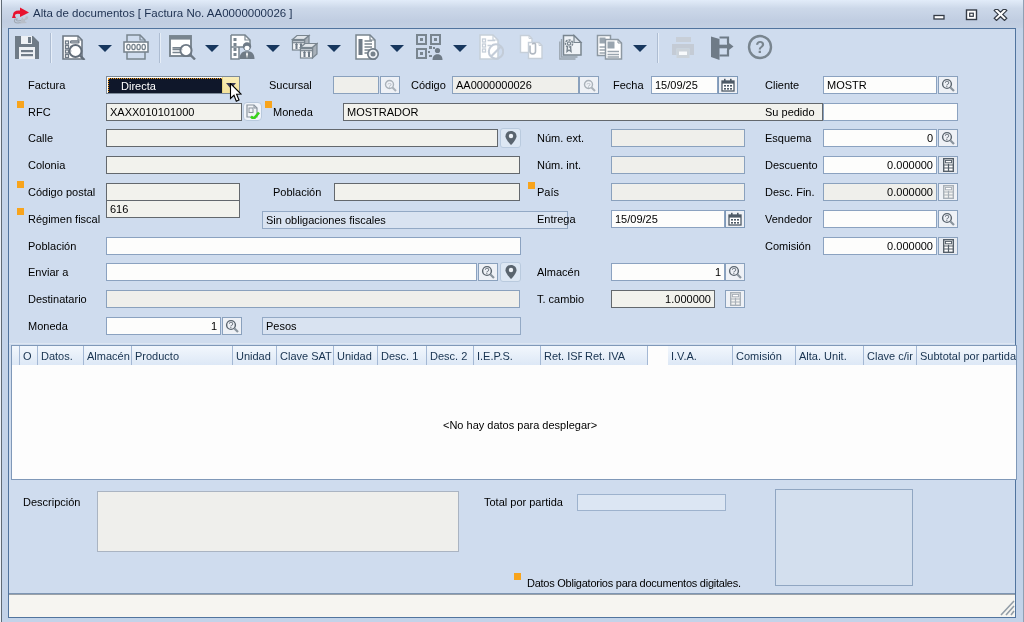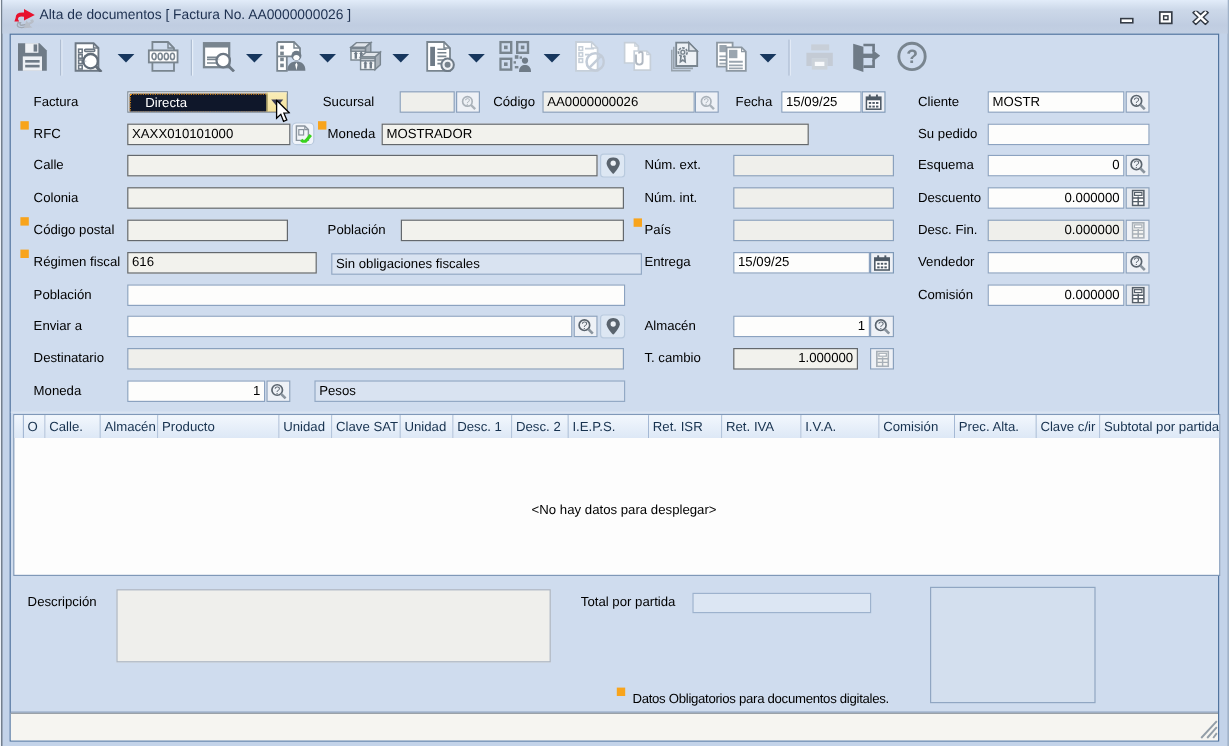--- a/index.html
+++ b/index.html
@@ -277,21 +277,21 @@
 <div class="ab" style="left:243px;top:102px;width:19px;height:19px;border:1px solid #b9c9dd;border-radius:4px;background:#f0f4fa;display:flex;align-items:center;justify-content:center">
       <svg width="15" height="15" viewBox="0 0 15 15">
         <path d="M2 1 L9 1 L12 4 L12 13 L2 13 Z" fill="#f2f5f9" stroke="#8a949e" stroke-width="1.2"></path>
         <path d="M9 1 L9 4 L12 4" fill="none" stroke="#8a949e" stroke-width="1"></path>
         <rect x="4" y="4" width="4" height="4.5" fill="none" stroke="#8a949e"></rect>
         <path d="M6 12.5 L8.6 15 L14 8.5" stroke="#38d41c" stroke-width="2.6" fill="none"></path>
       </svg>
     </div>
 <div class="mark" style="left:265px;top:101px"></div>
 <div class="lbl" style="left:273px;top:103px">Moneda</div>
-<div class="f fc" style="left:318px;top:103px;width:356px">MOSTRADOR</div>
+<div class="f fc" style="left:343px;top:103px;width:480px">MOSTRADOR</div>
 <div class="lbl" style="left:765px;top:103px">Su pedido</div>
 <div class="f" style="left:823px;top:103px;width:135px"></div>
 
 <div class="lbl" style="left:28px;top:129px">Calle</div>
 <div class="f fc" style="left:106px;top:129px;width:392px"></div>
 <div class="ab" style="left:500px;top:128px;width:21px;height:20px;border:1px solid #b9cade;border-radius:3px;background:#dde7f3;display:flex;align-items:center;justify-content:center">
       <svg width="12" height="14" viewBox="0 0 12 14">
         <path d="M6 0 C2.7 0 0.5 2.3 0.5 5.2 C0.5 8.5 6 14 6 14 C6 14 11.5 8.5 11.5 5.2 C11.5 2.3 9.3 0 6 0 Z" fill="#5a646e"></path>
         <circle cx="6" cy="5" r="2.2" fill="#eef2f7"></circle>
       </svg>
@@ -339,22 +339,22 @@
         <rect x="0.7" y="0.7" width="9.6" height="12.6" fill="#f4f4f2" stroke="#a8b0b8" stroke-width="1.4"></rect>
         <rect x="2.4" y="2.4" width="6.2" height="2.4" fill="#fff" stroke="#a8b0b8" stroke-width="1"></rect>
         <g stroke="#a8b0b8" stroke-width="1.2">
           <path d="M1 7 L10 7 M1 10 L10 10 M5.5 5.8 L5.5 13"></path>
         </g>
       </svg>
     </div>
 
 <div class="mark" style="left:17px;top:208px"></div>
 <div class="lbl" style="left:28px;top:210px">Régimen fiscal</div>
-<div class="f fc" style="left:106px;top:210px;width:158px">616</div>
-<div class="fb" style="left:276px;top:211px;width:259px">Sin obligaciones fiscales</div>
+<div class="f fc" style="left:106px;top:200px;width:134px">616</div>
+<div class="fb" style="left:262px;top:211px;width:306px">Sin obligaciones fiscales</div>
 <div class="lbl" style="left:537px;top:210px">Entrega</div>
 <div class="f" style="left:611px;top:210px;width:114px">15/09/25</div>
 <div class="btn" style="left:725px;top:210px;border-color:#7e99b8">
       <svg width="14" height="14" viewBox="0 0 14 14">
         <rect x="1" y="3" width="12" height="10" fill="#fff" stroke="#4e5a66" stroke-width="1.3"></rect>
         <rect x="1" y="3" width="12" height="2.6" fill="#4e5a66"></rect>
         <rect x="3" y="0.8" width="1.6" height="3" fill="#4e5a66"></rect>
         <rect x="9" y="0.8" width="1.6" height="3" fill="#4e5a66"></rect>
         <g fill="#4e5a66">
           <rect x="3" y="7" width="2" height="1.6"></rect>
@@ -439,34 +439,34 @@
       </svg>
     </div>
 <div class="fb" style="left:262px;top:317px;width:259px">Pesos</div>
 </div>
 <div id="grid">
 <div class="ab" style="left:9px;top:343px;width:1006px;height:1px;background:#dde6f2"></div>
 <div class="ab" style="left:11px;top:345px;width:1006px;height:135px;border:1px solid #7f98b8;background:#fdfdfd"></div>
 <div class="ab" style="left:12px;top:346px;width:1004px;height:19px">
 <div class="hc" style="left:0px;width:8px"></div>
 <div class="hc" style="left:8px;width:18px">O</div>
-<div class="hc" style="left:26px;width:46px">Calle.</div>
+<div class="hc" style="left:26px;width:46px">Datos.</div>
 <div class="hc" style="left:72px;width:48px">Almacén</div>
 <div class="hc" style="left:120px;width:101px">Producto</div>
 <div class="hc" style="left:221px;width:44px">Unidad</div>
 <div class="hc" style="left:265px;width:57px">Clave SAT</div>
 <div class="hc" style="left:322px;width:44px">Unidad</div>
 <div class="hc" style="left:366px;width:49px">Desc. 1</div>
 <div class="hc" style="left:415px;width:47px">Desc. 2</div>
 <div class="hc" style="left:462px;width:67px">I.E.P.S.</div>
 <div class="hc" style="left:529px;width:61px">Ret. ISR</div>
-<div class="hc" style="left:590px;width:66px">Ret. IVA</div>
+<div class="hc" style="left:570px;width:66px">Ret. IVA</div>
 <div class="hc" style="left:656px;width:65px">I.V.A.</div>
 <div class="hc" style="left:721px;width:63px">Comisión</div>
-<div class="hc" style="left:784px;width:68px">Prec. Alta.</div>
+<div class="hc" style="left:784px;width:68px">Alta. Unit.</div>
 <div class="hc" style="left:852px;width:53px">Clave c/ir</div>
 <div class="hc" style="left:905px;width:99px;border-right:none">Subtotal por partida</div>
 </div>
 <div class="ab" style="left:443px;top:419px;width:160px;color:#000">&lt;No hay datos para desplegar&gt;</div>
 </div>
 <div id="bottom">
 <div class="lbl" style="left:23px;top:493px">Descripción</div>
 <div class="ab" style="left:97px;top:491px;width:362px;height:61px;background:#efefec;border:1px solid #aab4c2"></div>
 <div class="lbl" style="left:484px;top:493px">Total por partida</div>
 <div class="ab" style="left:577px;top:494px;width:149px;height:17px;background:#dce6f3;border:1px solid #9db2cd"></div>

